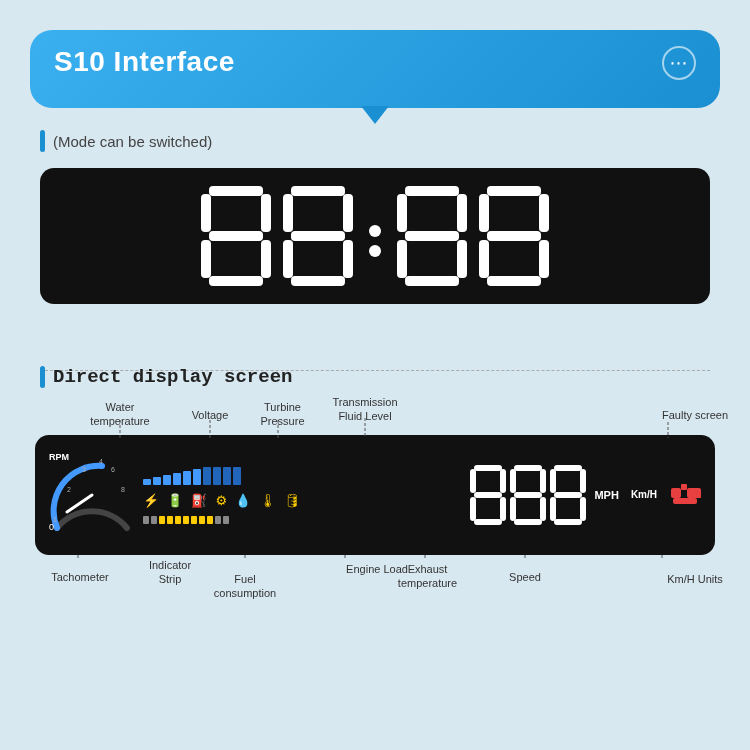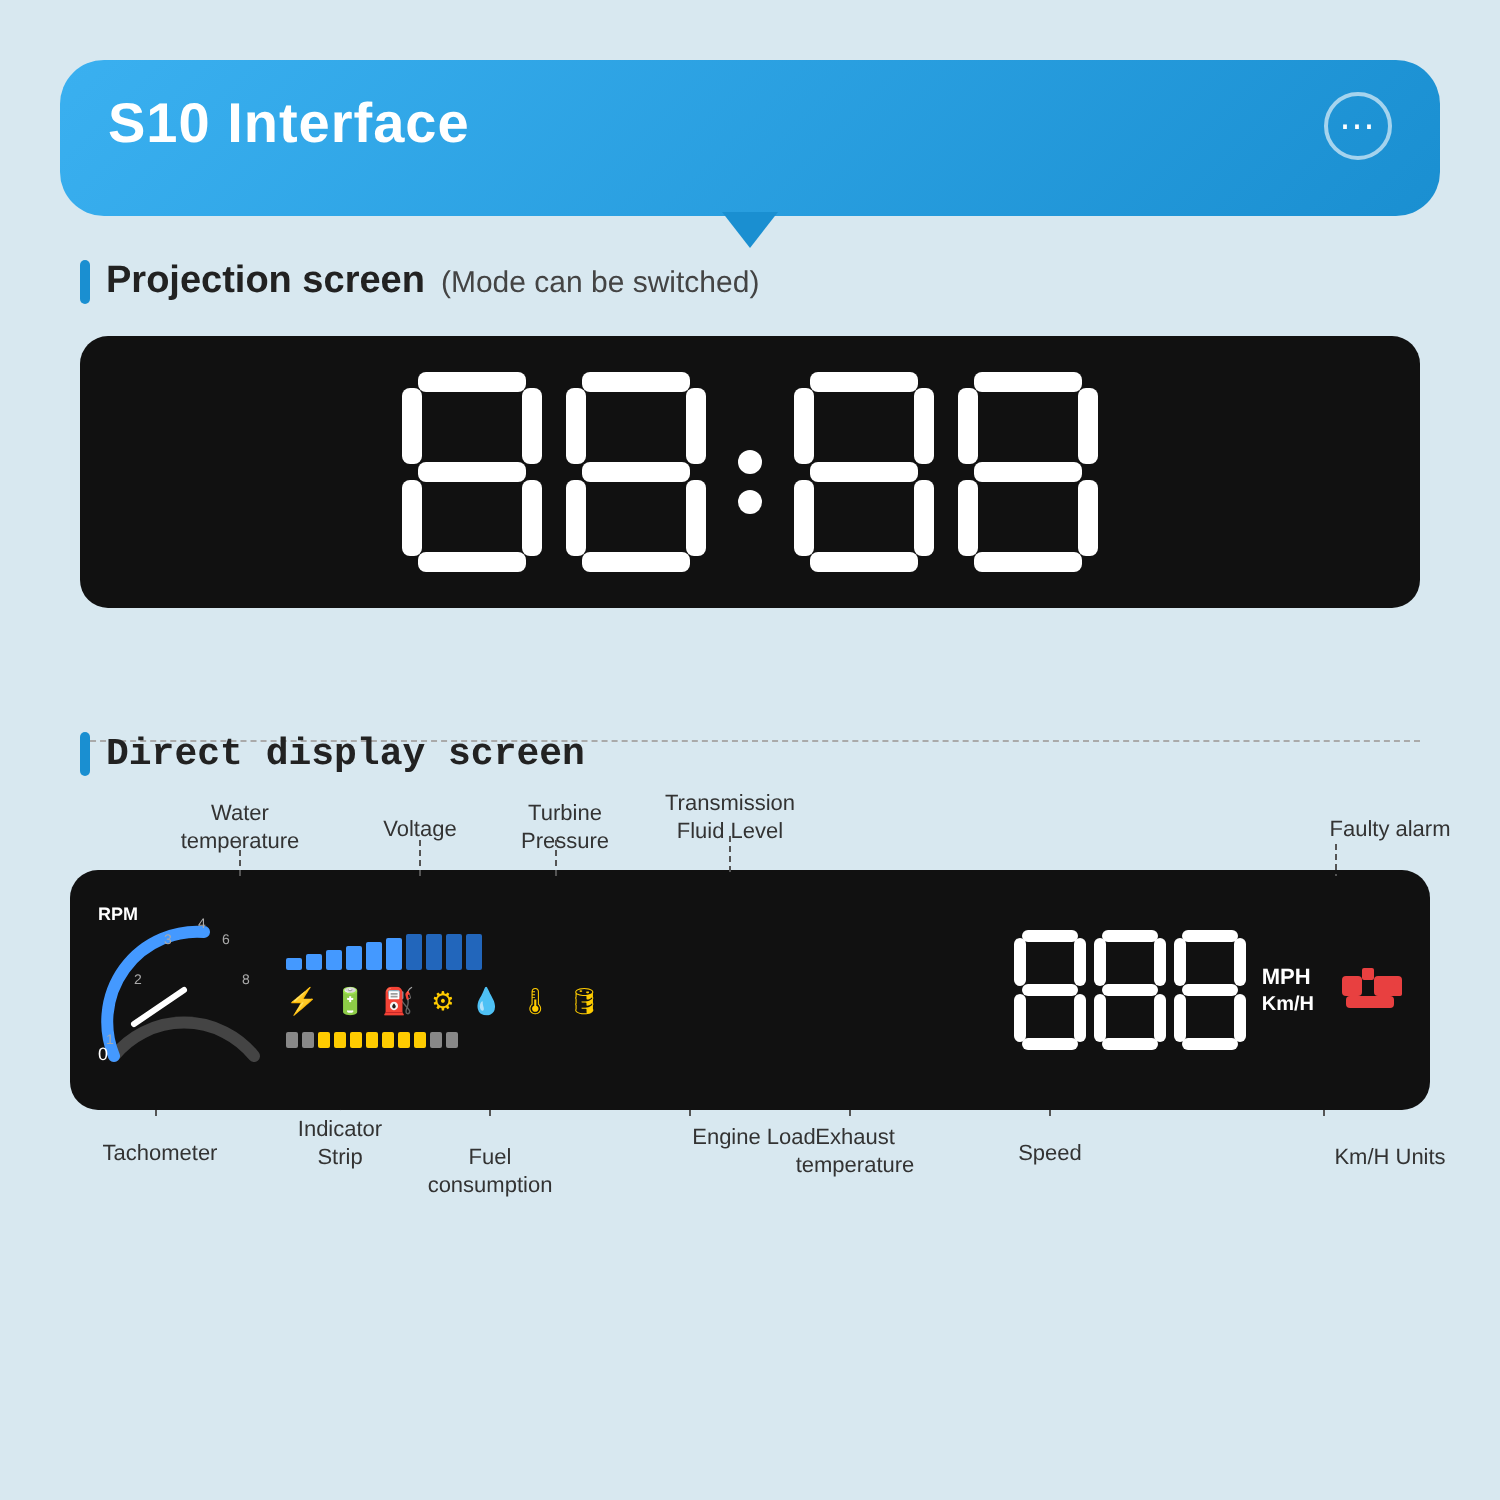--- a/index.html
+++ b/index.html
@@ -198,25 +198,25 @@
       gap: 4px;
       flex-shrink: 0;
     }
     .speed-digit {
       position: relative;
       width: 36px;
       height: 60px;
     }
     .units-area {
       display: flex;
-      flex-direction: column;
+      flex-direction: row;
       color: #fff;
       font-size: 9px;
       font-weight: bold;
-      gap: 2px;
+      gap: 12px;
       margin-left: 4px;
     }
     .units-mph {
       color: #fff;
       font-size: 11px;
       font-weight: bold;
     }
     .units-kmh {
       color: #fff;
       font-size: 10px;
@@ -230,21 +230,20 @@
   <span class="header-title">S10 Interface</span>
   <div class="header-dots">
     <span>⋯</span>
   </div>
   <div class="bubble-chevron"></div>
 </div>
 
 <div class="projection-section">
   <div class="section-label">
     <div class="section-bar"></div>
-    <span style="font-size:19px;font-weight:800;">Projection screen</span>
     <span class="section-label-sub">(Mode can be switched)</span>
   </div>
 
   <div class="projection-screen">
     <div class="seg-display">
 
       <div class="seg-digit">
         <div class="seg seg-a"></div>
         <div class="seg seg-b"></div>
         <div class="seg seg-c"></div>
@@ -301,21 +300,21 @@
   </div>
 </div>
 
 <div class="annot" style="top:400px; left:90px; width:60px;">Water
 temperature</div>
 <div class="annot" style="top:408px; left:185px; width:50px;">Voltage</div>
 <div class="annot" style="top:400px; left:255px; width:55px;">Turbine
 Pressure</div>
 <div class="annot" style="top:395px; left:330px; width:70px;">Transmission
 Fluid Level</div>
-<div class="annot" style="top:408px; right:20px; width:70px;">Faulty alarm</div>
+<div class="annot" style="top:408px; right:20px; width:70px;">Faulty screen</div>
 
 <div class="dashboard">
 
   <div class="rpm-area">
     <span class="rpm-label">RPM</span>
     <span class="rpm-0">0</span>
     <svg width="90" height="90" viewBox="0 0 90 90">
 
       <path d="M 10 78 A 45 45 0 0 1 80 78" fill="none" stroke="#444" stroke-width="6" stroke-linecap="round"></path>
 

